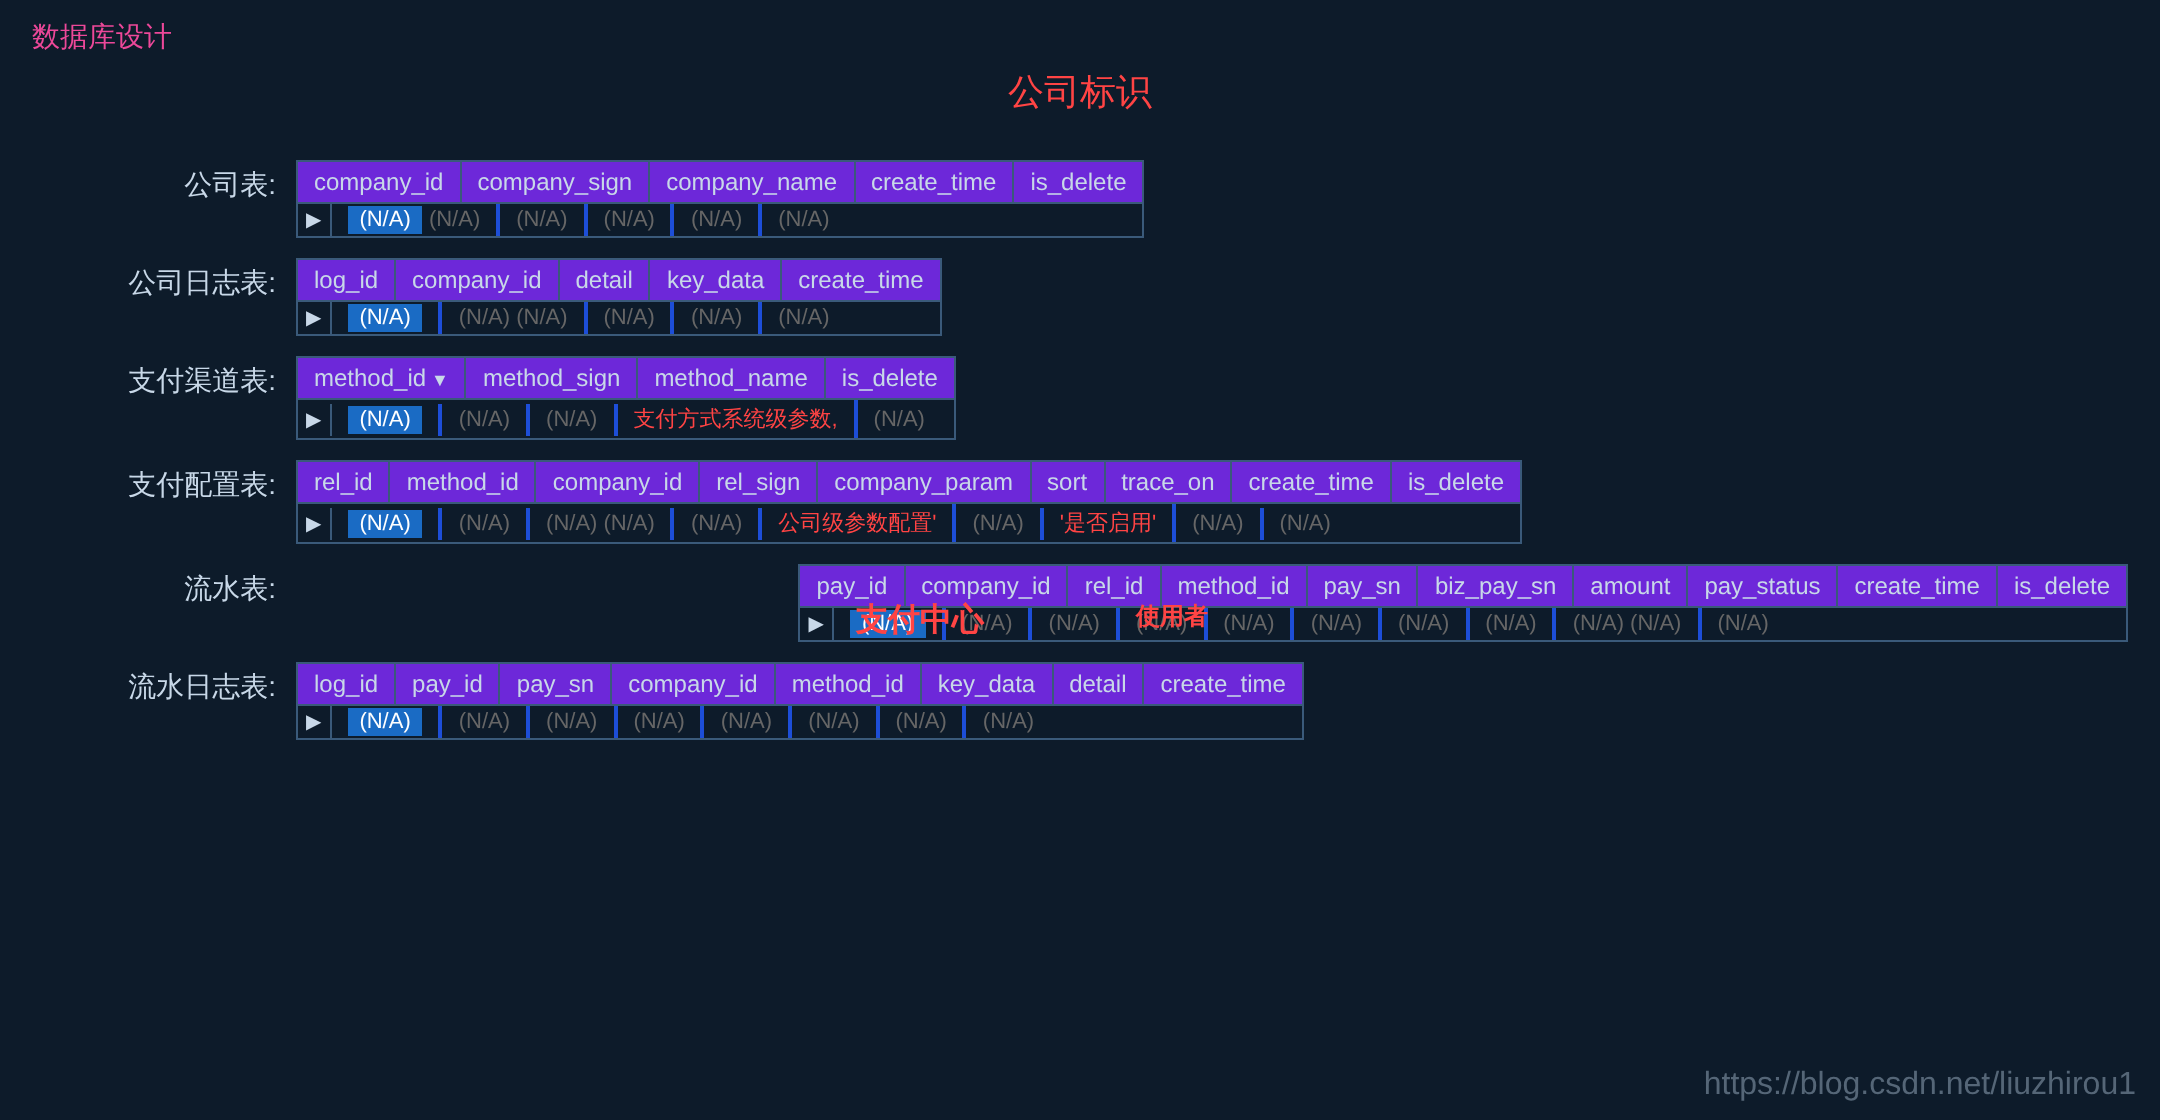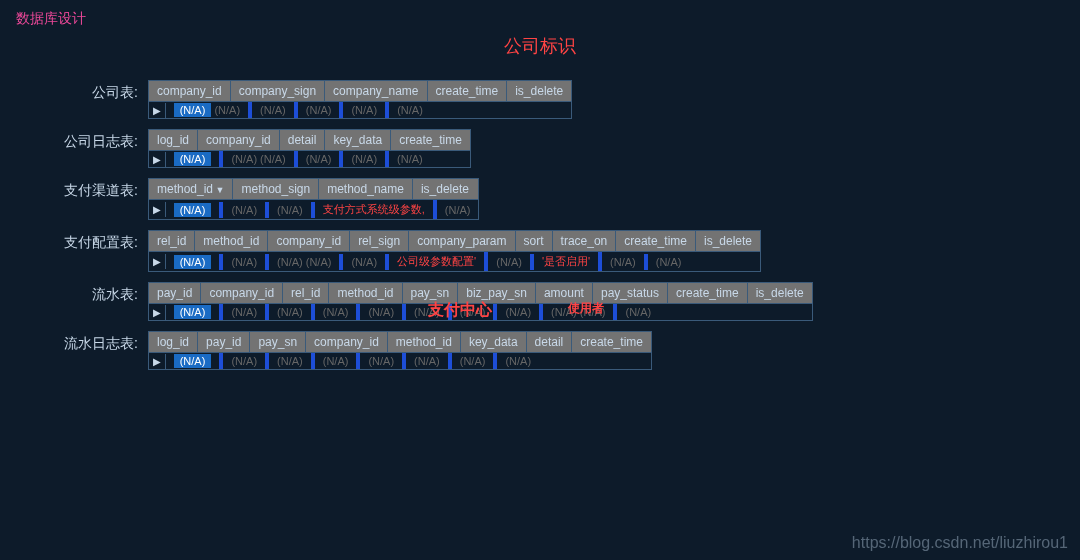--- a/index.html
+++ b/index.html
@@ -49,21 +49,21 @@
     }
 
     .table-wrapper {
       border: 1px solid #3a5a7a;
       background: #0d1b2a;
       min-width: 300px;
     }
 
     .table-header {
       display: flex;
-      background: #737373;
+      background: #6d28d9;
       border-bottom: 1px solid #3a5a7a;
     }
 
     .table-header-cell {
       padding: 3px 8px;
       font-size: 12px;
       color: #c8d8e8;
       border-right: 1px solid #3a5a7a;
       white-space: nowrap;
     }
@@ -85,21 +85,21 @@
       padding: 2px 4px;
       color: #c8d8e8;
       font-size: 10px;
       border-right: 1px solid #3a5a7a;
     }
 
     .table-data-cell {
       padding: 2px 8px;
       font-size: 11px;
       color: #888;
-      border-right: 4px solid #1d4ed8;
+      border-right: 2px solid #1d4ed8;
       white-space: nowrap;
     }
     .table-data-cell:last-child {
       border-right: none;
     }
 
     .cell-highlight {
       background-color: #1a6bc4;
       color: #fff;
       padding: 1px 6px;
@@ -214,21 +214,21 @@
         <div class="table-data-cell cell-na">(N/A)</div>
         <div class="table-data-cell cell-red">公司级参数配置'</div>
         <div class="table-data-cell cell-na">(N/A)</div>
         <div class="table-data-cell cell-red">'是否启用'</div>
         <div class="table-data-cell cell-na">(N/A)</div>
         <div class="table-data-cell cell-na">(N/A)</div>
       </div>
     </div>
   </div>
 
-  <div class="db-row" style="position:relative;">
+  <div class="db-row" style="position:relative;justify-content:space-between;">
     <div class="row-label">流水表:</div>
     <div class="table-wrapper">
       <div class="table-header">
         <div class="table-header-cell">pay_id</div>
         <div class="table-header-cell">company_id</div>
         <div class="table-header-cell">rel_id</div>
         <div class="table-header-cell">method_id</div>
         <div class="table-header-cell">pay_sn</div>
         <div class="table-header-cell">biz_pay_sn</div>
         <div class="table-header-cell">amount</div>

